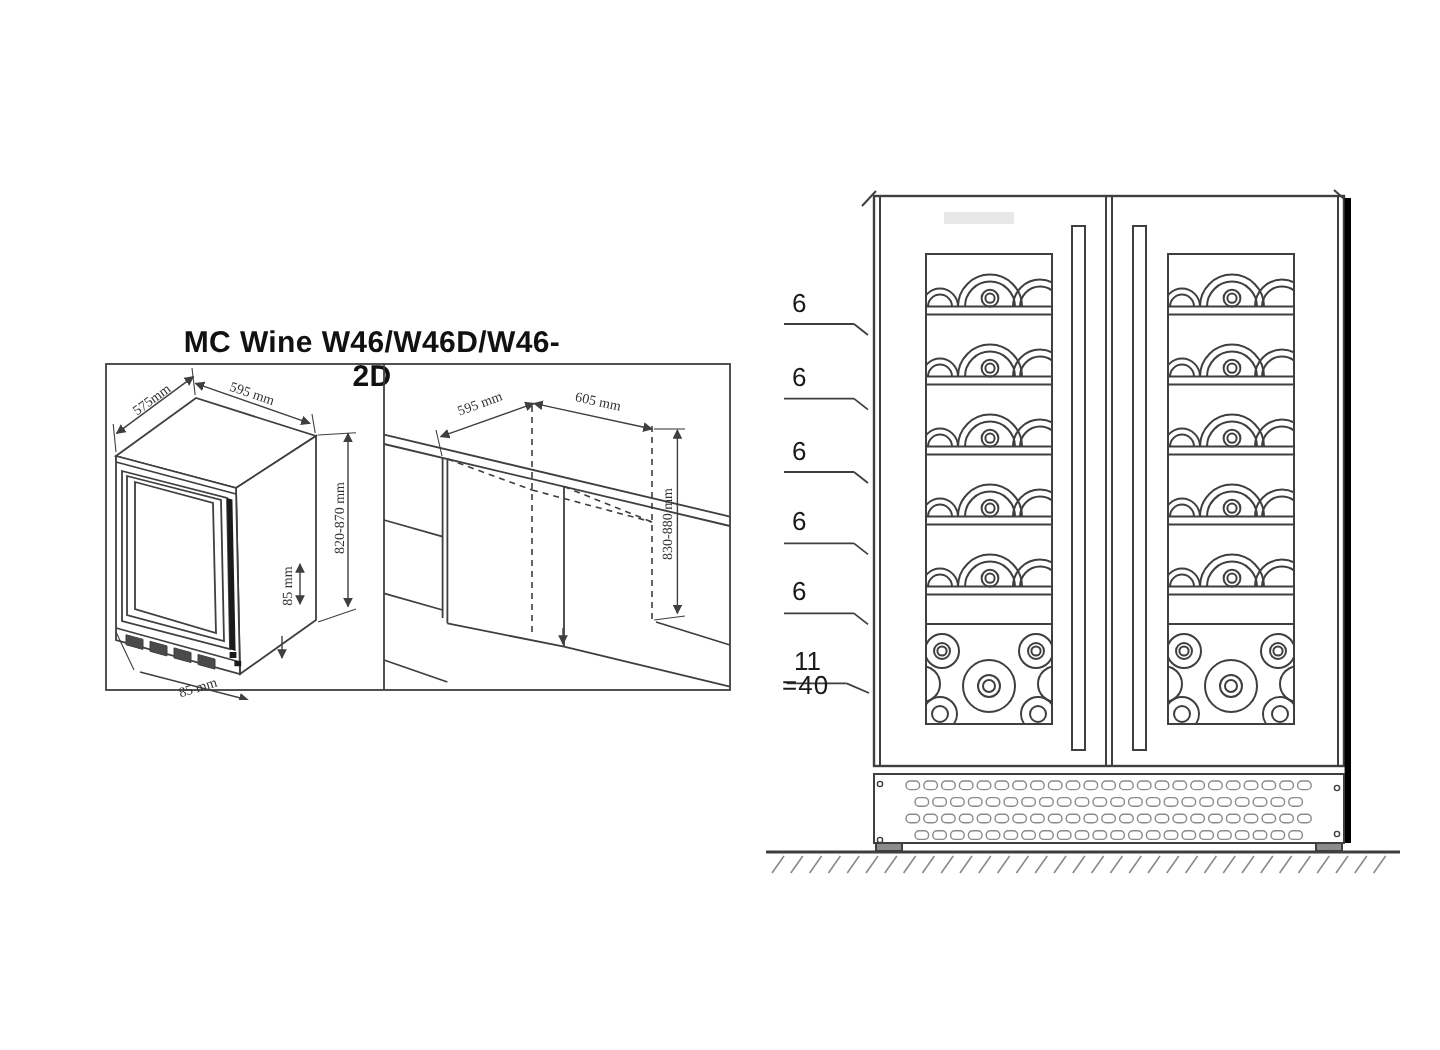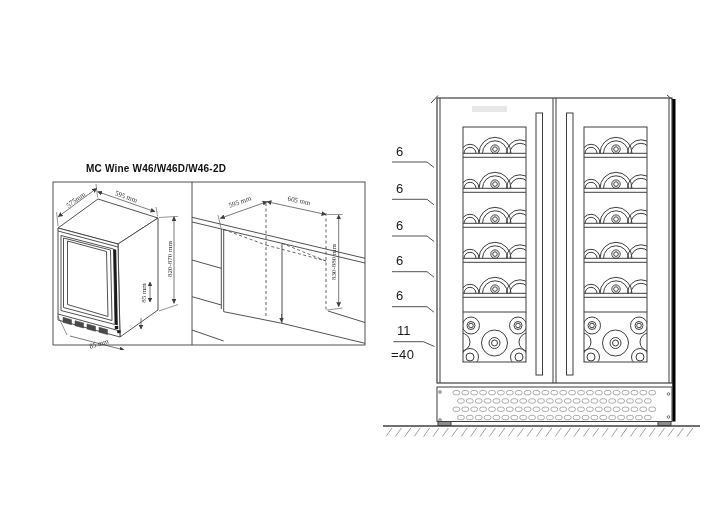--- a/index.html
+++ b/index.html
@@ -1,19 +1,19 @@
 <!DOCTYPE html>
 <html><head>
 <meta charset="utf-8">
 <style>
   html,body{margin:0;padding:0;background:#fff;}
   .stage{position:relative;width:720px;height:525px;background:#ffffff;overflow:hidden;
          font-family:"Liberation Sans",sans-serif;}
-  .title{position:absolute;left:86px;top:163px;width:200px;
-         font-size:10px;font-weight:bold;color:#111;letter-spacing:.2px;}
+  .title{position:absolute;left:86px;top:163px;width:200px;text-align:center;
+         font-size:15px;font-weight:bold;color:#111;letter-spacing:.2px;}
   svg{position:absolute;}
   #lp{left:50px;top:178px;}
   #fv{left:380px;top:80px;}
   .dim{position:absolute;font-family:"Liberation Serif",serif;font-size:7px;color:#333;
        white-space:nowrap;transform-origin:center;}
   .cap{position:absolute;font-size:13px;color:#1a1a1a;white-space:nowrap;}
   .cap.total{letter-spacing:.5px;}
 </style>
 </head>
 <body>
@@ -413,15 +413,15 @@
         </g>
       </g>
   </svg>
 
   <span class="cap" style="left:396px;top:144px;">6</span>
   <span class="cap" style="left:396px;top:181px;">6</span>
   <span class="cap" style="left:396px;top:218px;">6</span>
   <span class="cap" style="left:396px;top:253px;">6</span>
   <span class="cap" style="left:396px;top:288px;">6</span>
   <span class="cap" style="left:397px;top:323px;">11</span>
-  <span class="cap total" style="left:391px;top:347px;">=40</span>
+  <span class="cap total" style="left:391px;top:335px;">=40</span>
 
 </div>
 
 </body></html>

